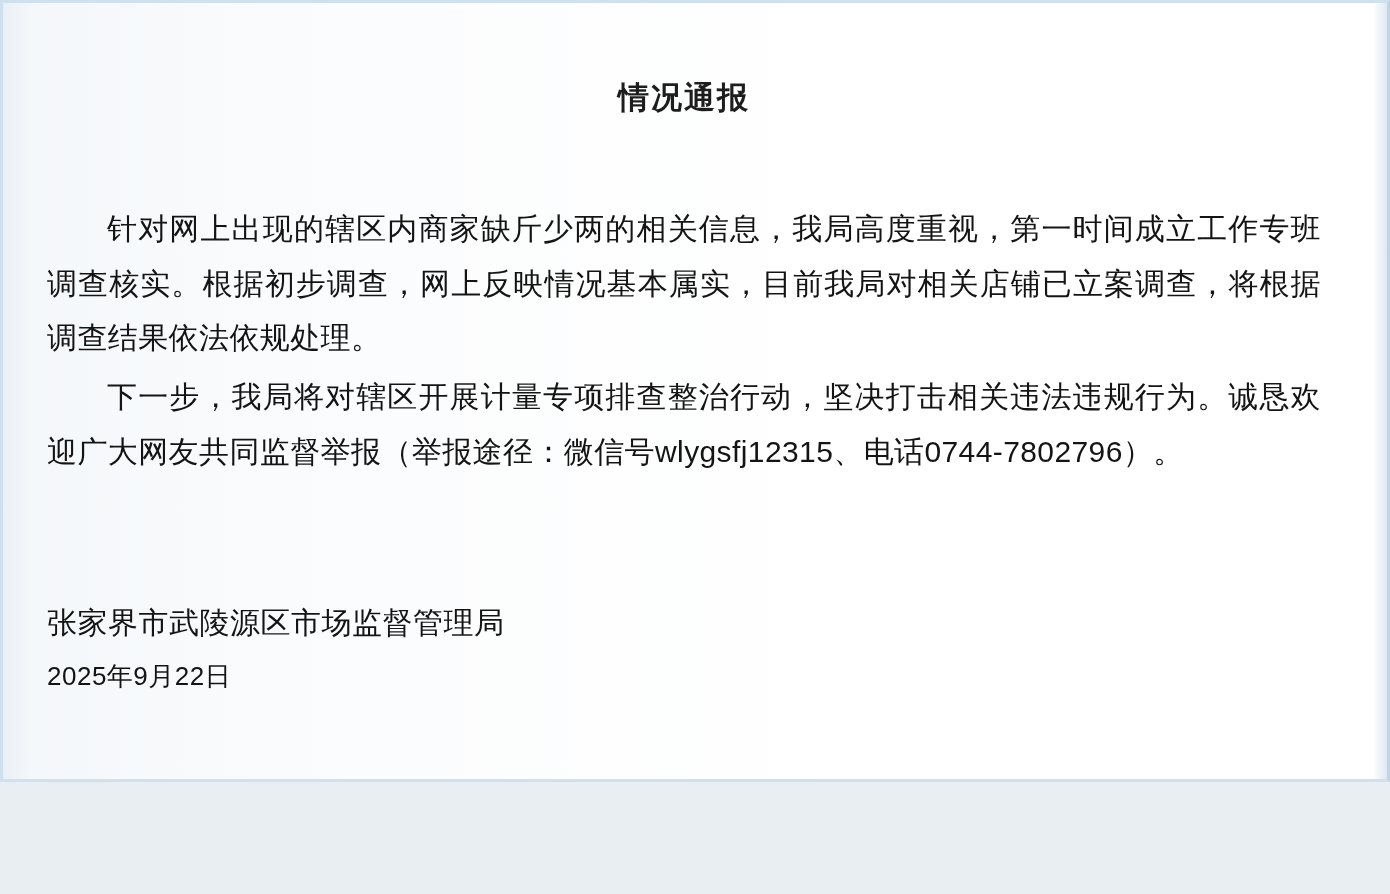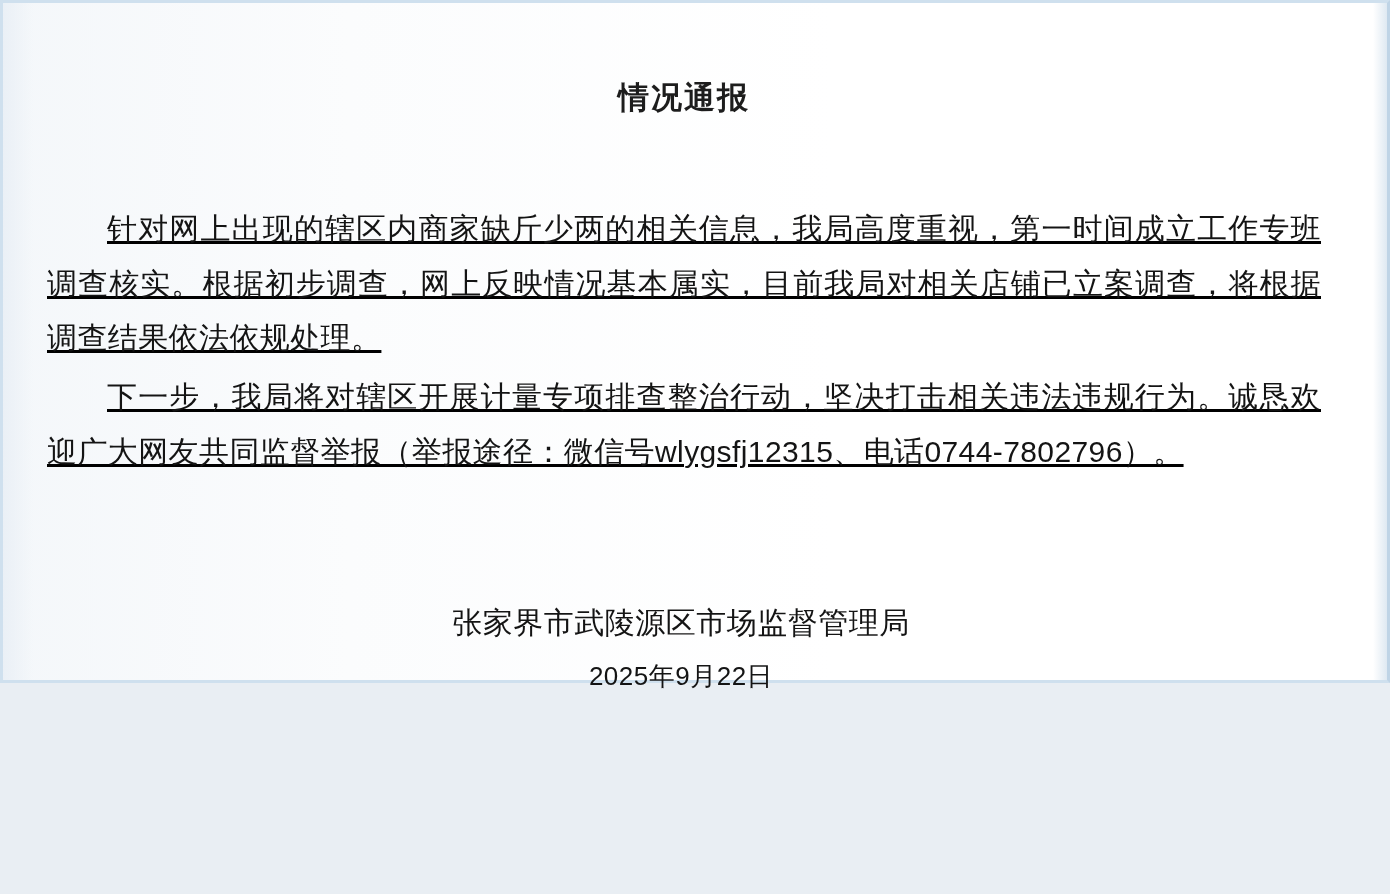--- a/index.html
+++ b/index.html
@@ -10,21 +10,21 @@
   body {
     width: 1390px;
     height: 894px;
     font-family: "Liberation Sans", "DejaVu Sans", sans-serif;
     overflow: hidden;
   }
 
   .page {
     position: relative;
     width: 1390px;
-    height: 683px;
+    height: 782px;
     background: linear-gradient(90deg, #f4f7fa 0%, #fbfcfd 25%, #ffffff 60%, #ffffff 100%);
     box-sizing: border-box;
     border-top: 3px solid #cfe0ee;
     border-left: 3px solid #cfe0ee;
     border-right: 3px solid #bfd4e6;
     border-bottom: 3px solid #cfe0ee;
   }
 
   
   .page::before {
@@ -56,40 +56,39 @@
     font-weight: bold;
     color: #1d1d1d;
     letter-spacing: 2px;
     margin-top: 76px;
     margin-bottom: 0;
     line-height: 1.2;
   }
 
   .body-block {
     margin-top: 86px;
-    text-decoration: underline;
   }
 
   .para {
     font-size: 30px;
     color: #141414;
     line-height: 1.82;
     letter-spacing: 0.4px;
     text-align: justify;
     text-justify: inter-ideograph;
     text-indent: 2em;
     margin: 0;
   }
   .para + .para {
     margin-top: 4px;
   }
 
   .signature {
     margin-top: 118px;
-    text-align: center;
+    text-align: left;
     padding-right: 6px;
   }
   .sign-org {
     font-size: 30px;
     color: #141414;
     letter-spacing: 0.5px;
     line-height: 1.7;
   }
   .sign-date {
     font-size: 26px;

